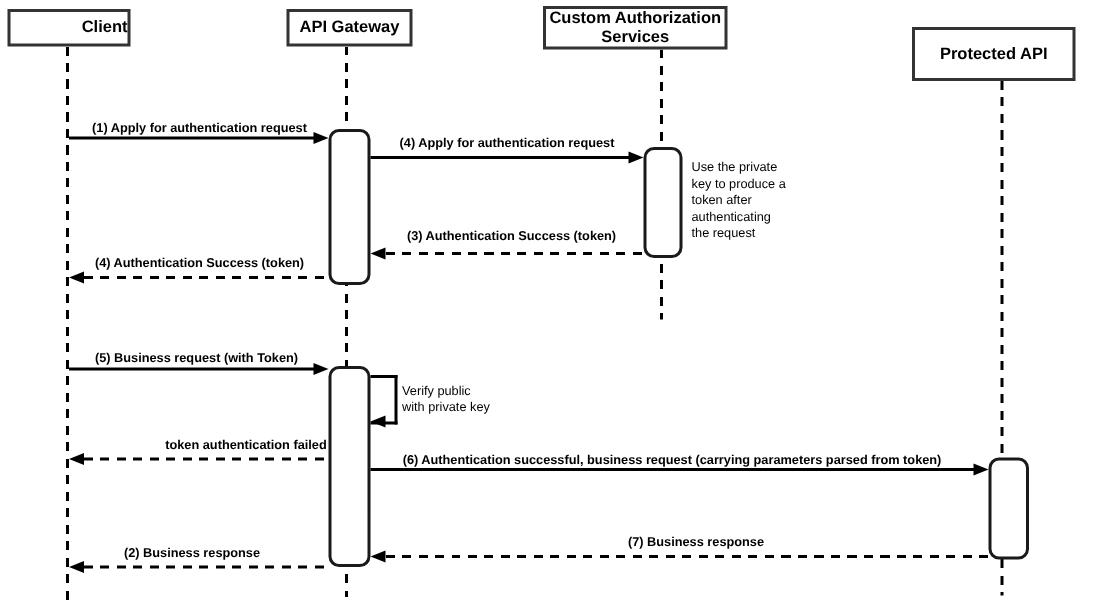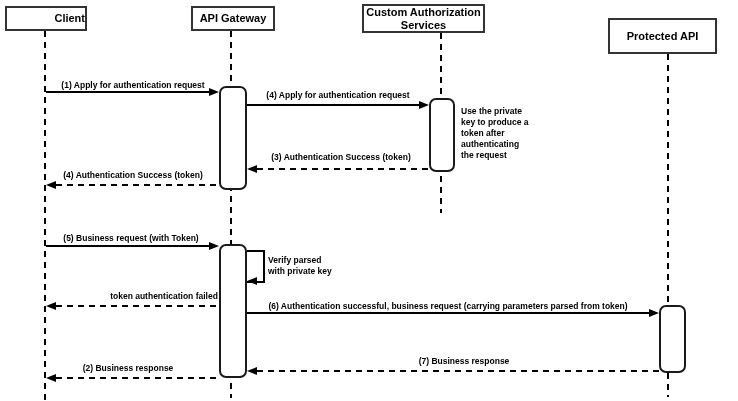--- a/index.html
+++ b/index.html
@@ -87,21 +87,21 @@
   .selfloop {
     position: absolute;
     border: 2px solid #000000;
     border-left: none;
     z-index: 5;
   }
 
   .notetext {
     position: absolute;
     font-size: 8.5px;
-    font-weight: bold;
+    font-weight: normal;
     line-height: 11px;
     color: #000000;
     z-index: 7;
     text-align: left;
   }
   .notetext div { white-space: nowrap; }
 </style>
 </head>
 <body>
 
@@ -155,21 +155,21 @@
   <div class="arr left" style="left:46px; top:181px;"></div>
   <div class="mlabel" style="left:133px; top:170px;">(4) Authentication Success (token)</div>
 
   <div class="mline solid" style="left:46px; top:245px; width:165px;"></div>
   <div class="arr right" style="left:209px; top:242px;"></div>
   <div class="mlabel" style="left:131px; top:233px;">(5) Business request (with Token)</div>
 
   <div class="selfloop" style="left:247px; top:250px; width:18px; height:33px;"></div>
   <div class="arr left" style="left:247px; top:277px;"></div>
   <div class="notetext" style="left:268px; top:255px;">
-    <div>Verify parsed</div>
+    <div>Verify public</div>
     <div>with private key</div>
   </div>
 
   <div class="mline dashed" style="left:56px; top:305px; width:163px;"></div>
   <div class="arr left" style="left:46px; top:302px;"></div>
   <div class="mlabel" style="left:132px; top:291px;margin-left:32px;">token authentication failed</div>
 
   <div class="mline solid" style="left:247px; top:312px; width:403px;"></div>
   <div class="arr right" style="left:649px; top:309px;"></div>
   <div class="mlabel" style="left:448px; top:301px;">(6) Authentication successful, business request (carrying parameters parsed from token)</div>

